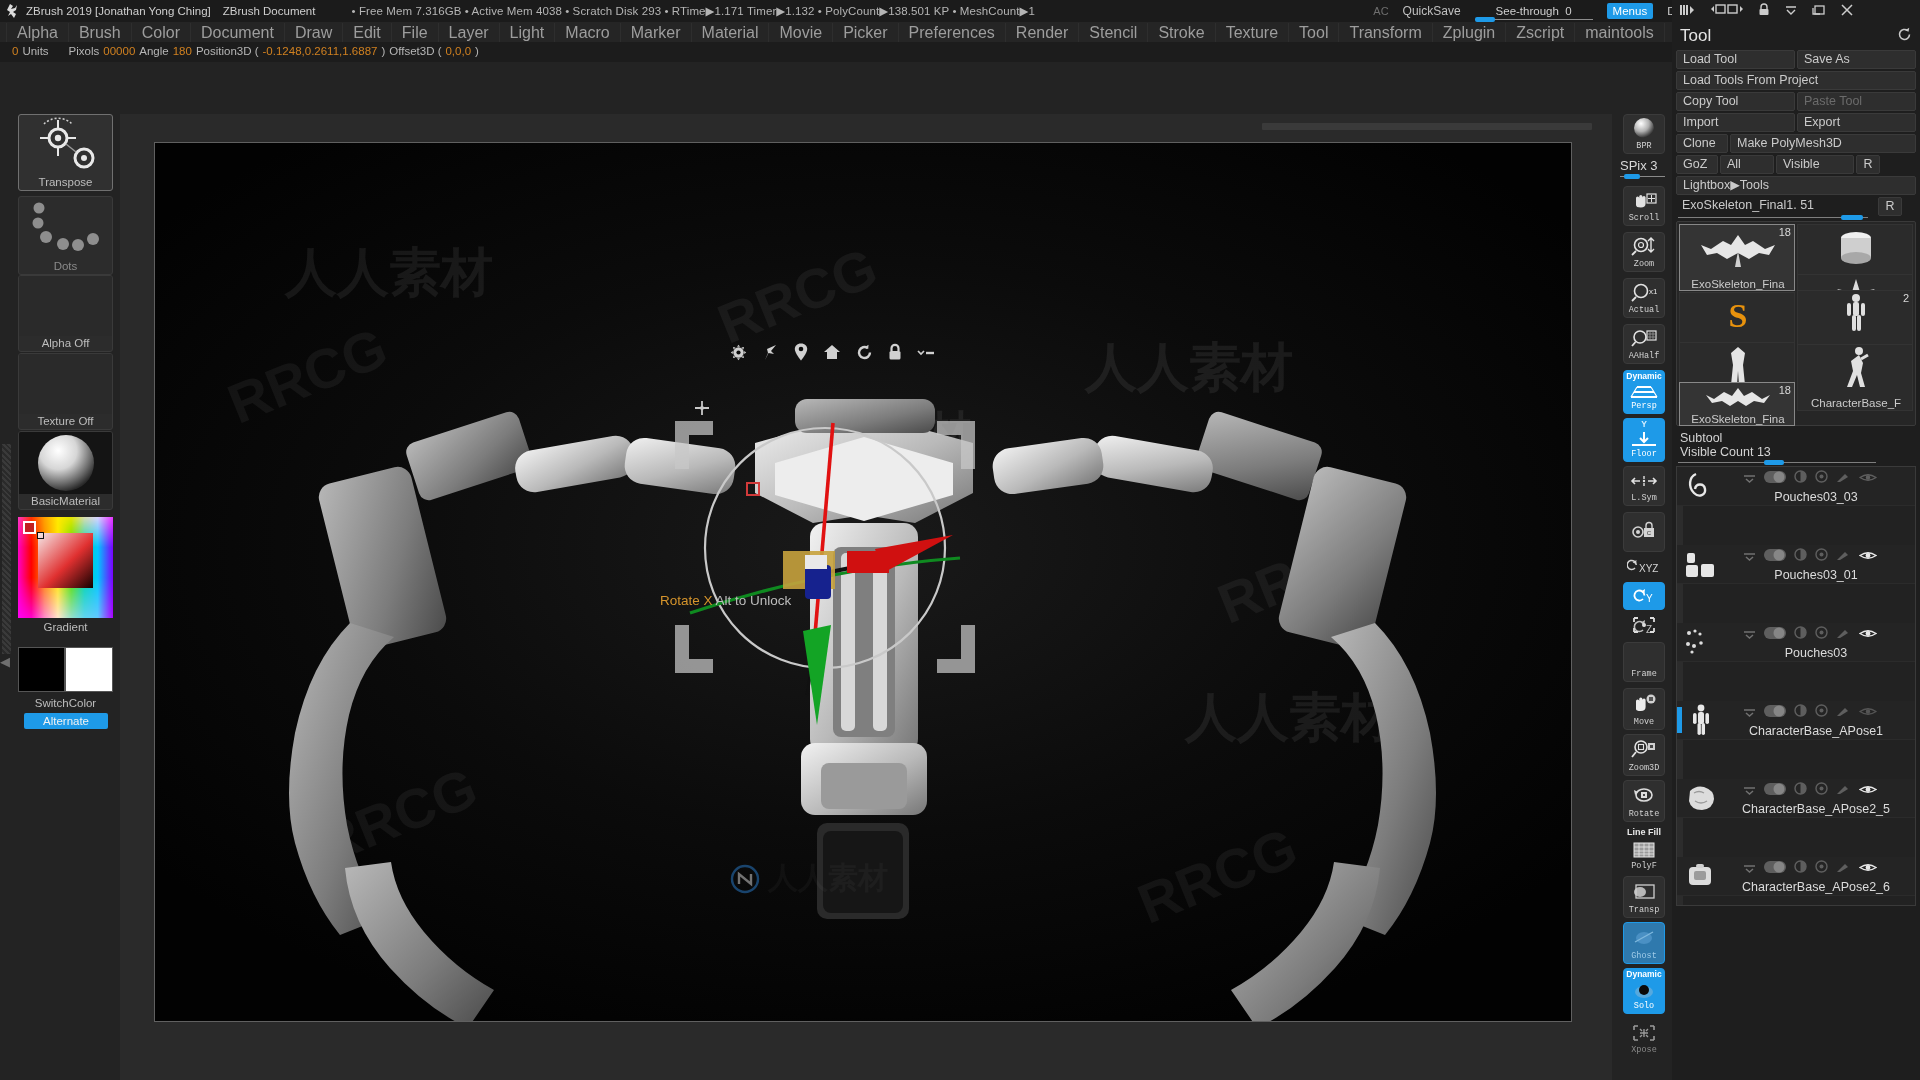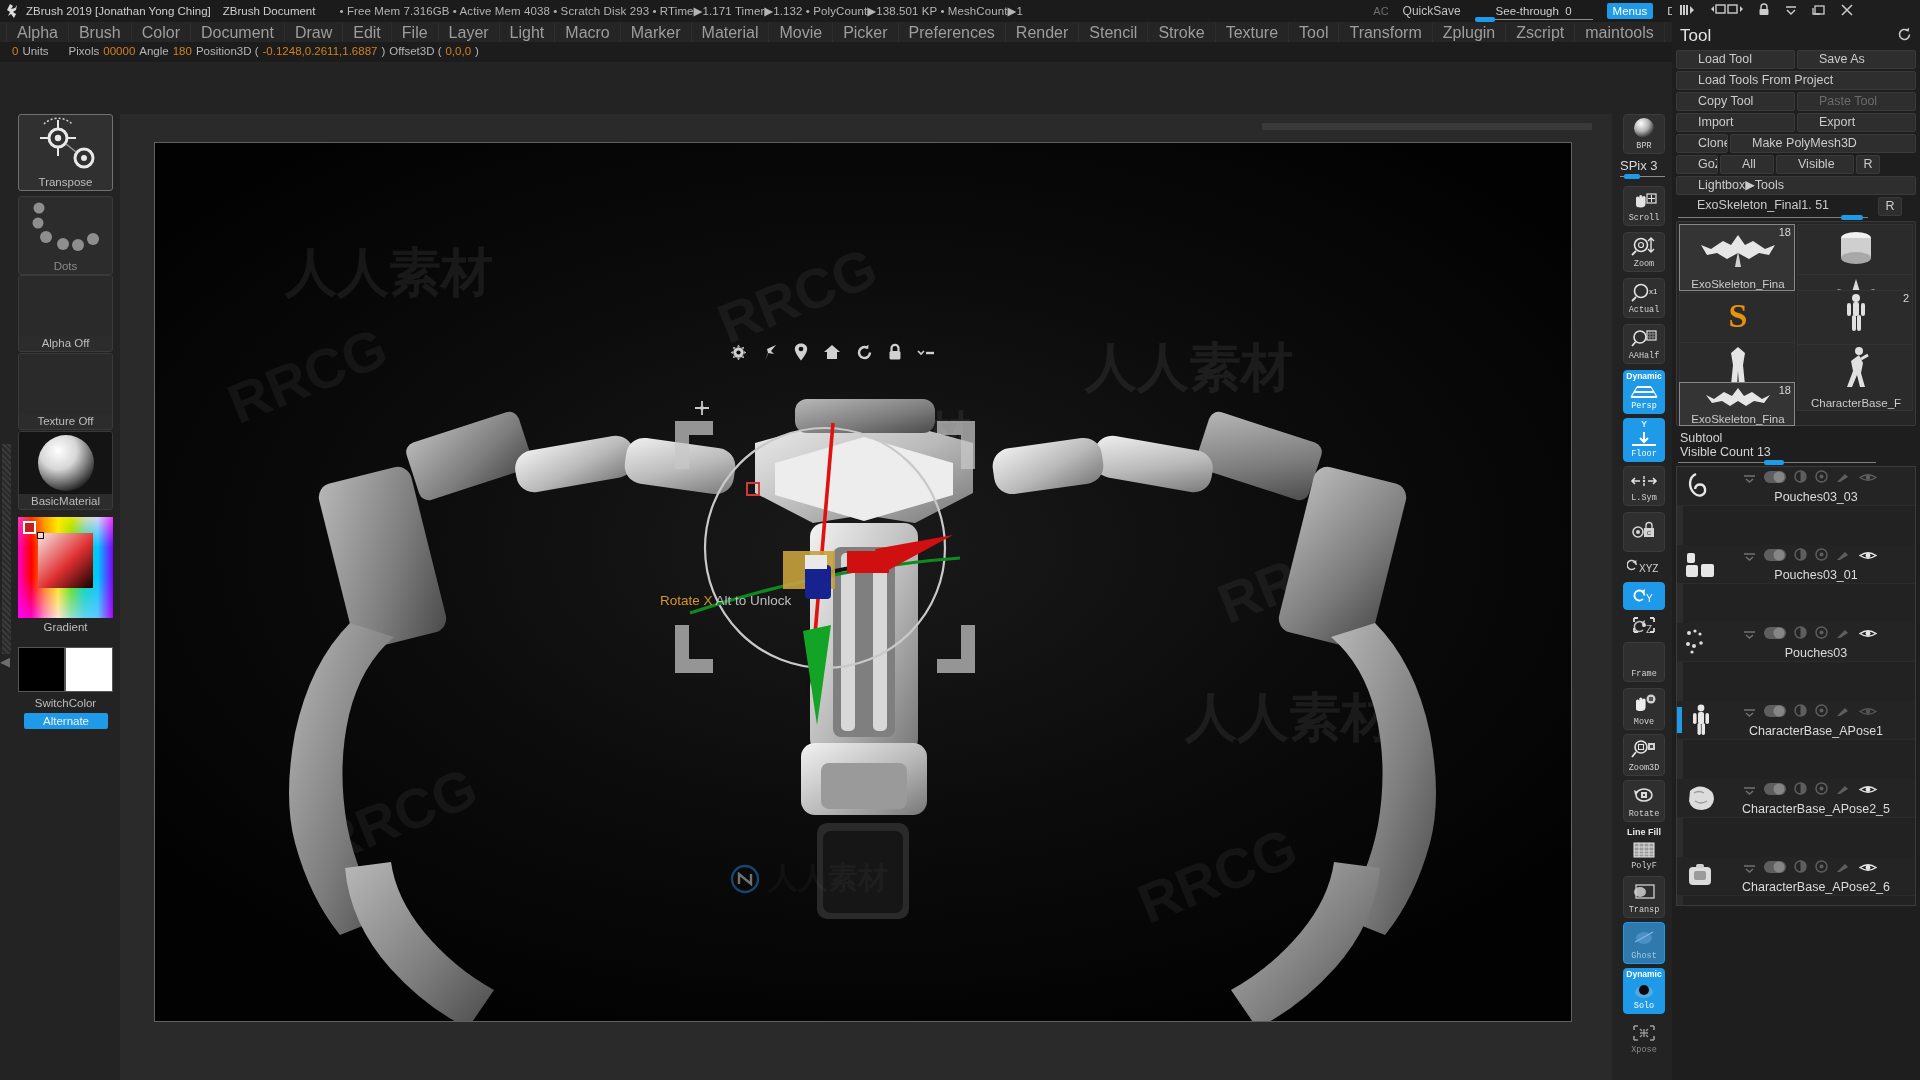--- a/index.html
+++ b/index.html
@@ -14,21 +14,21 @@
 
   
   .titlebar {
     position:absolute; left:0; top:0; width:1920px; height:22px;
     background:#1b1b1b; display:flex; align-items:center;
     font-size:11.5px; color:#b9b9b9; white-space:nowrap;
   }
   .zb-logo { width:20px; height:18px; margin:0 2px 0 4px; position:relative; flex:none; }
   .zb-logo svg { display:block; }
   .tb-title { margin-right:12px; color:#cfcfcf; }
-  .tb-doc { margin-right:24px; color:#cfcfcf; }
+  .tb-doc { margin-right:36px; color:#cfcfcf; }
   .tb-stats { color:#b4b4b4; letter-spacing:0.1px; }
   .tb-right { margin-left:auto; display:flex; align-items:center; gap:14px; padding-right:6px; }
   .tb-ac { color:#6e6e6e; font-size:11px; }
   .tb-qs { color:#c0c0c0; font-size:12px; }
   .see-through { position:relative; width:118px; }
   .see-through .st-label { font-size:11.5px; color:#cfcfcf; text-align:center; }
   .see-through .st-track { position:absolute; left:0; bottom:-3px; width:118px; height:1px; background:#8d8d8d; }
   .see-through .st-fill { position:absolute; left:0; bottom:-5px; width:20px; height:5px; background:#1e9ae8; border-radius:2px; }
   .menus-btn {
     background:#1e9ae8; color:#fff; font-size:11.5px; padding:2px 6px; border-radius:2px;
@@ -144,21 +144,21 @@
                align-items:center; gap:14px; padding-left:8px; color:#cfcfcf; }
   .tp-header { position:absolute; left:0; top:22px; width:248px; height:28px;
                display:flex; align-items:center; padding:0 8px; }
   .tp-header .t { font-size:17px; color:#e4e4e4; }
   .tp-header .r { margin-left:auto; }
   .tp-body { position:absolute; left:4px; top:50px; width:240px; }
 
   .tp-row { display:flex; gap:2px; margin-bottom:2px; }
   .tp-btn {
     background:#2e2e2e; border:1px solid #3a3a3a; border-radius:2px;
-    color:#cbcbcb; font-size:12.5px; height:19px; line-height:17px; padding-left:21px;
+    color:#cbcbcb; font-size:12.5px; height:19px; line-height:17px; padding-left:6px;
     flex:1; white-space:nowrap; overflow:hidden;
   }
   .tp-btn.dim { color:#6b6b6b; }
   .tp-btn.narrow { flex:none; }
   .tp-slider-row { position:relative; }
   .tp-slider-track { position:absolute; left:2px; bottom:0px; width:190px; height:1px; background:#7e7e7e; }
   .tp-slider-knob { position:absolute; left:165px; bottom:-2px; width:22px; height:5px; background:#1e9ae8; border-radius:2px; }
 
   .tool-grid { position:relative; margin-top:3px; width:240px; height:205px; background:#262626;
                border:1px solid #3a3a3a; border-radius:2px; }

